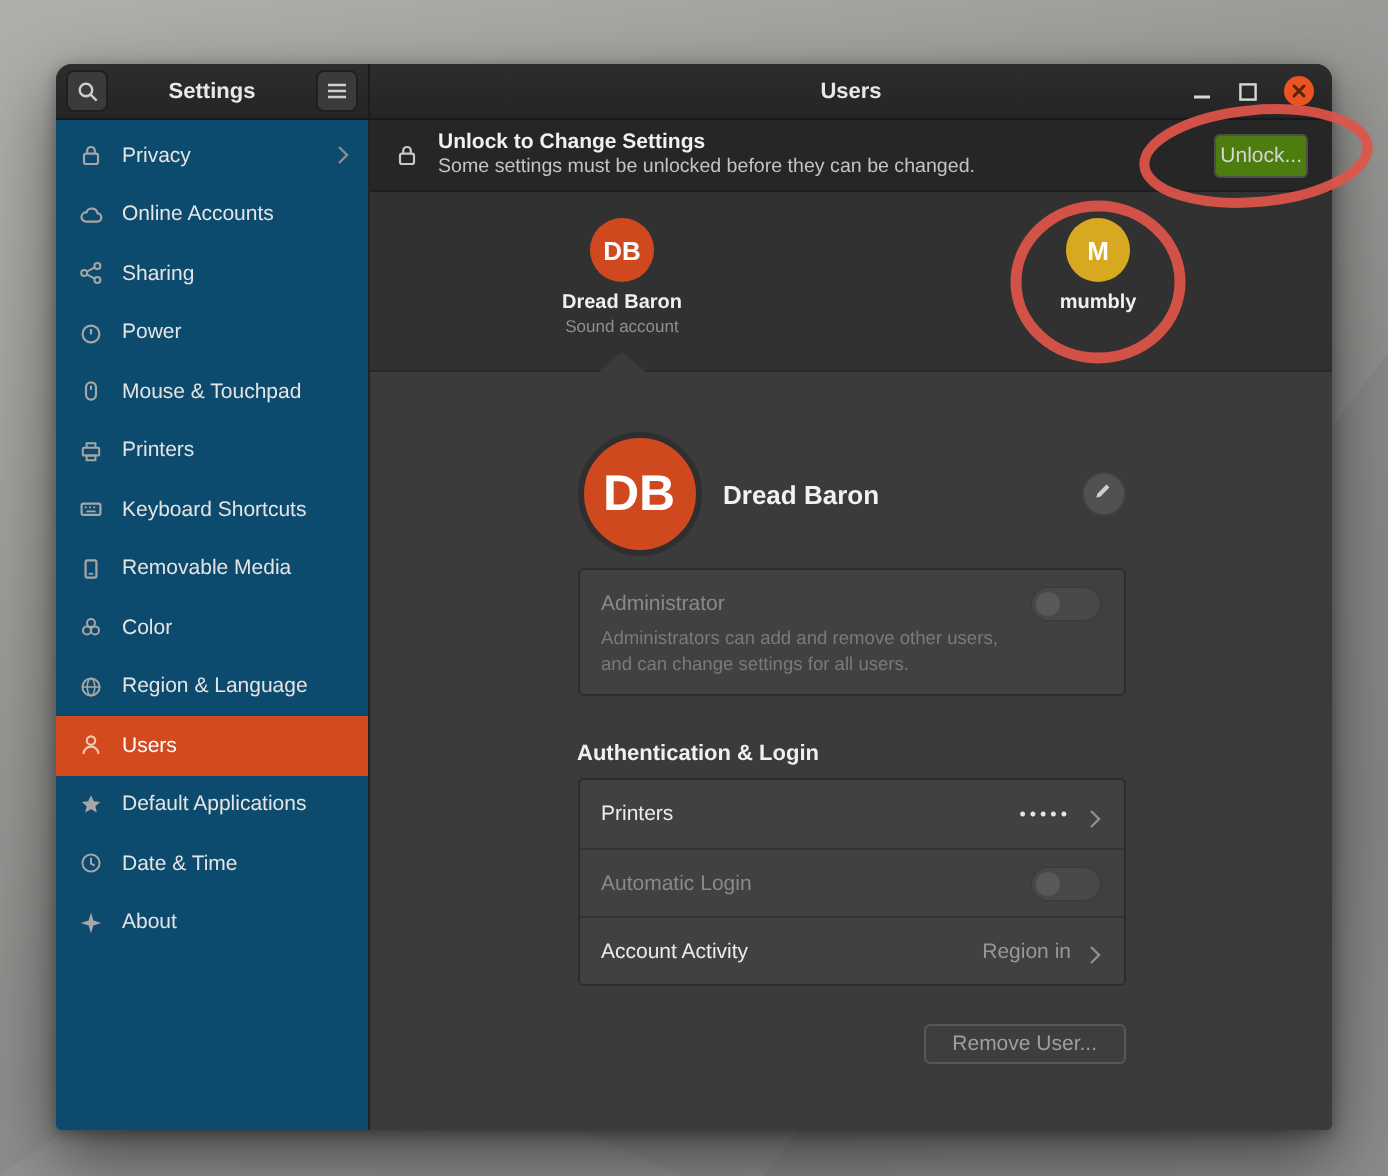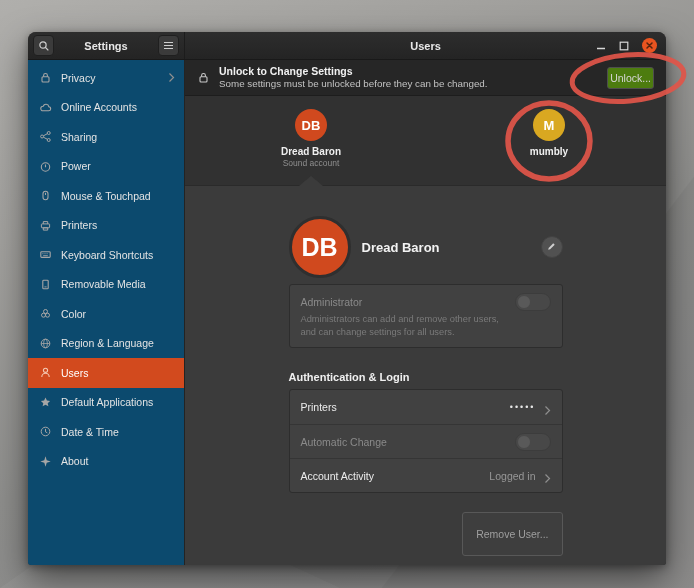--- a/index.html
+++ b/index.html
@@ -98,21 +98,21 @@
   .toggle .knob { position:absolute; left:1px; top:1px; width:14px; height:14px; border-radius:50%;
                   background:#5e5e5e; border:1px solid #4a4a4a; }
 
   .list-row { height:34px; display:flex; align-items:center; padding:0 11px; }
   .list-row + .list-row { border-top:1px solid #353535; }
   .row-val { margin-left:auto; display:flex; align-items:center; gap:8px; }
   .dots { font-size:9px; letter-spacing:2px; color:#e6e6e6; }
   .val-dim { font-size:10.5px; color:#979797; }
 
   .remove-btn { margin-top:19px; align-self:flex-end; background:#3e3e3e; border:1px solid #585858;
-                color:#9f9f9f; font-size:10.5px; font-family:inherit; padding:15px 13px;
+                color:#9f9f9f; font-size:10.5px; font-family:inherit; padding:3px 13px;
                 border-radius:3px; cursor:pointer; }
 
   .annot { position:absolute; left:0; top:0; z-index:50; pointer-events:none; }
 </style>
 </head>
 <body>
 
 <div class="wp-shape wp1"></div>
 <div class="wp-shape wp2"></div>
 
@@ -382,29 +382,29 @@
             <div class="list-row">
               <span class="lbl">Printers</span>
               <span class="row-val">
                 <span class="dots">•••••</span>
                 <span class="chev"><svg viewBox="0 0 7 11">
                       <path d="M1.5 1.5 L5.5 5.5 L1.5 9.5" fill="none" stroke="currentColor" stroke-width="1.2"></path>
                     </svg></span>
               </span>
             </div>
             <div class="list-row">
-              <span class="lbl-dim">Automatic Change</span>
+              <span class="lbl-dim">Automatic Login</span>
               <div class="toggle">
                   <div class="knob"></div>
                 </div>
             </div>
             <div class="list-row">
               <span class="lbl">Account Activity</span>
               <span class="row-val">
-                <span class="val-dim">Logged in</span>
+                <span class="val-dim">Region in</span>
                 <span class="chev"><svg viewBox="0 0 7 11">
                       <path d="M1.5 1.5 L5.5 5.5 L1.5 9.5" fill="none" stroke="currentColor" stroke-width="1.2"></path>
                     </svg></span>
               </span>
             </div>
           </div>
 
           <button class="remove-btn">Remove User...</button>
 
         </div>

